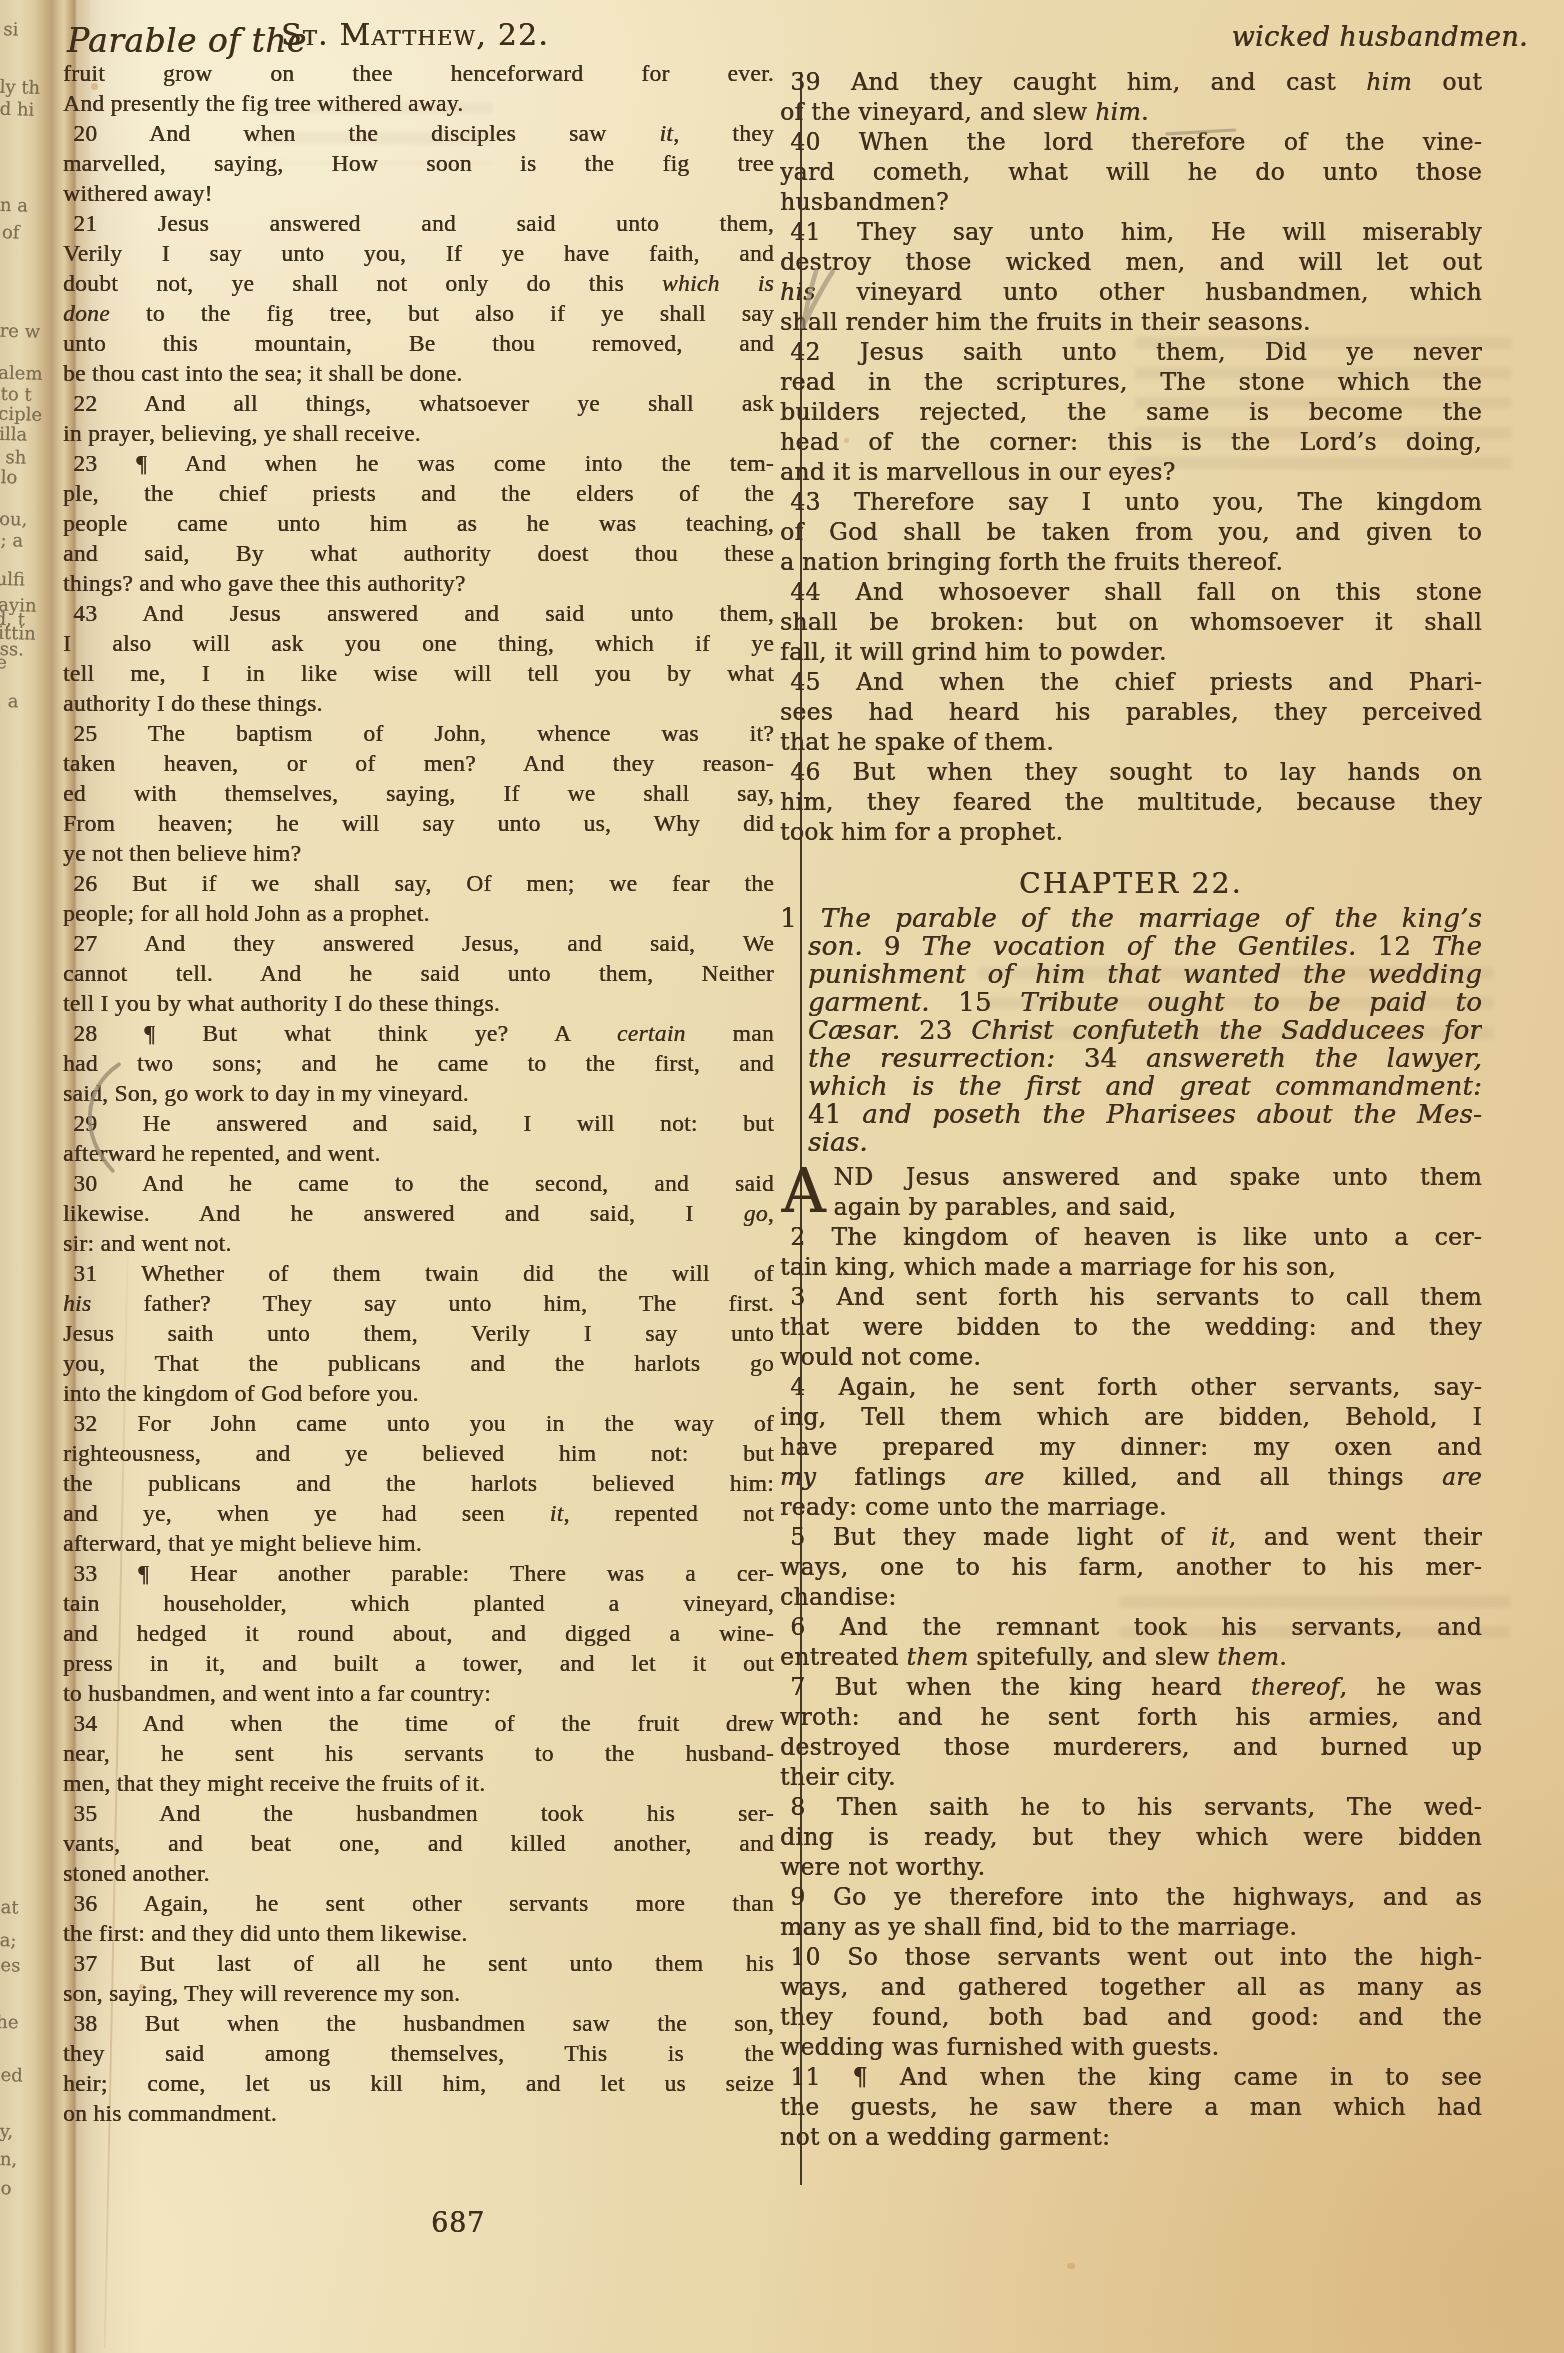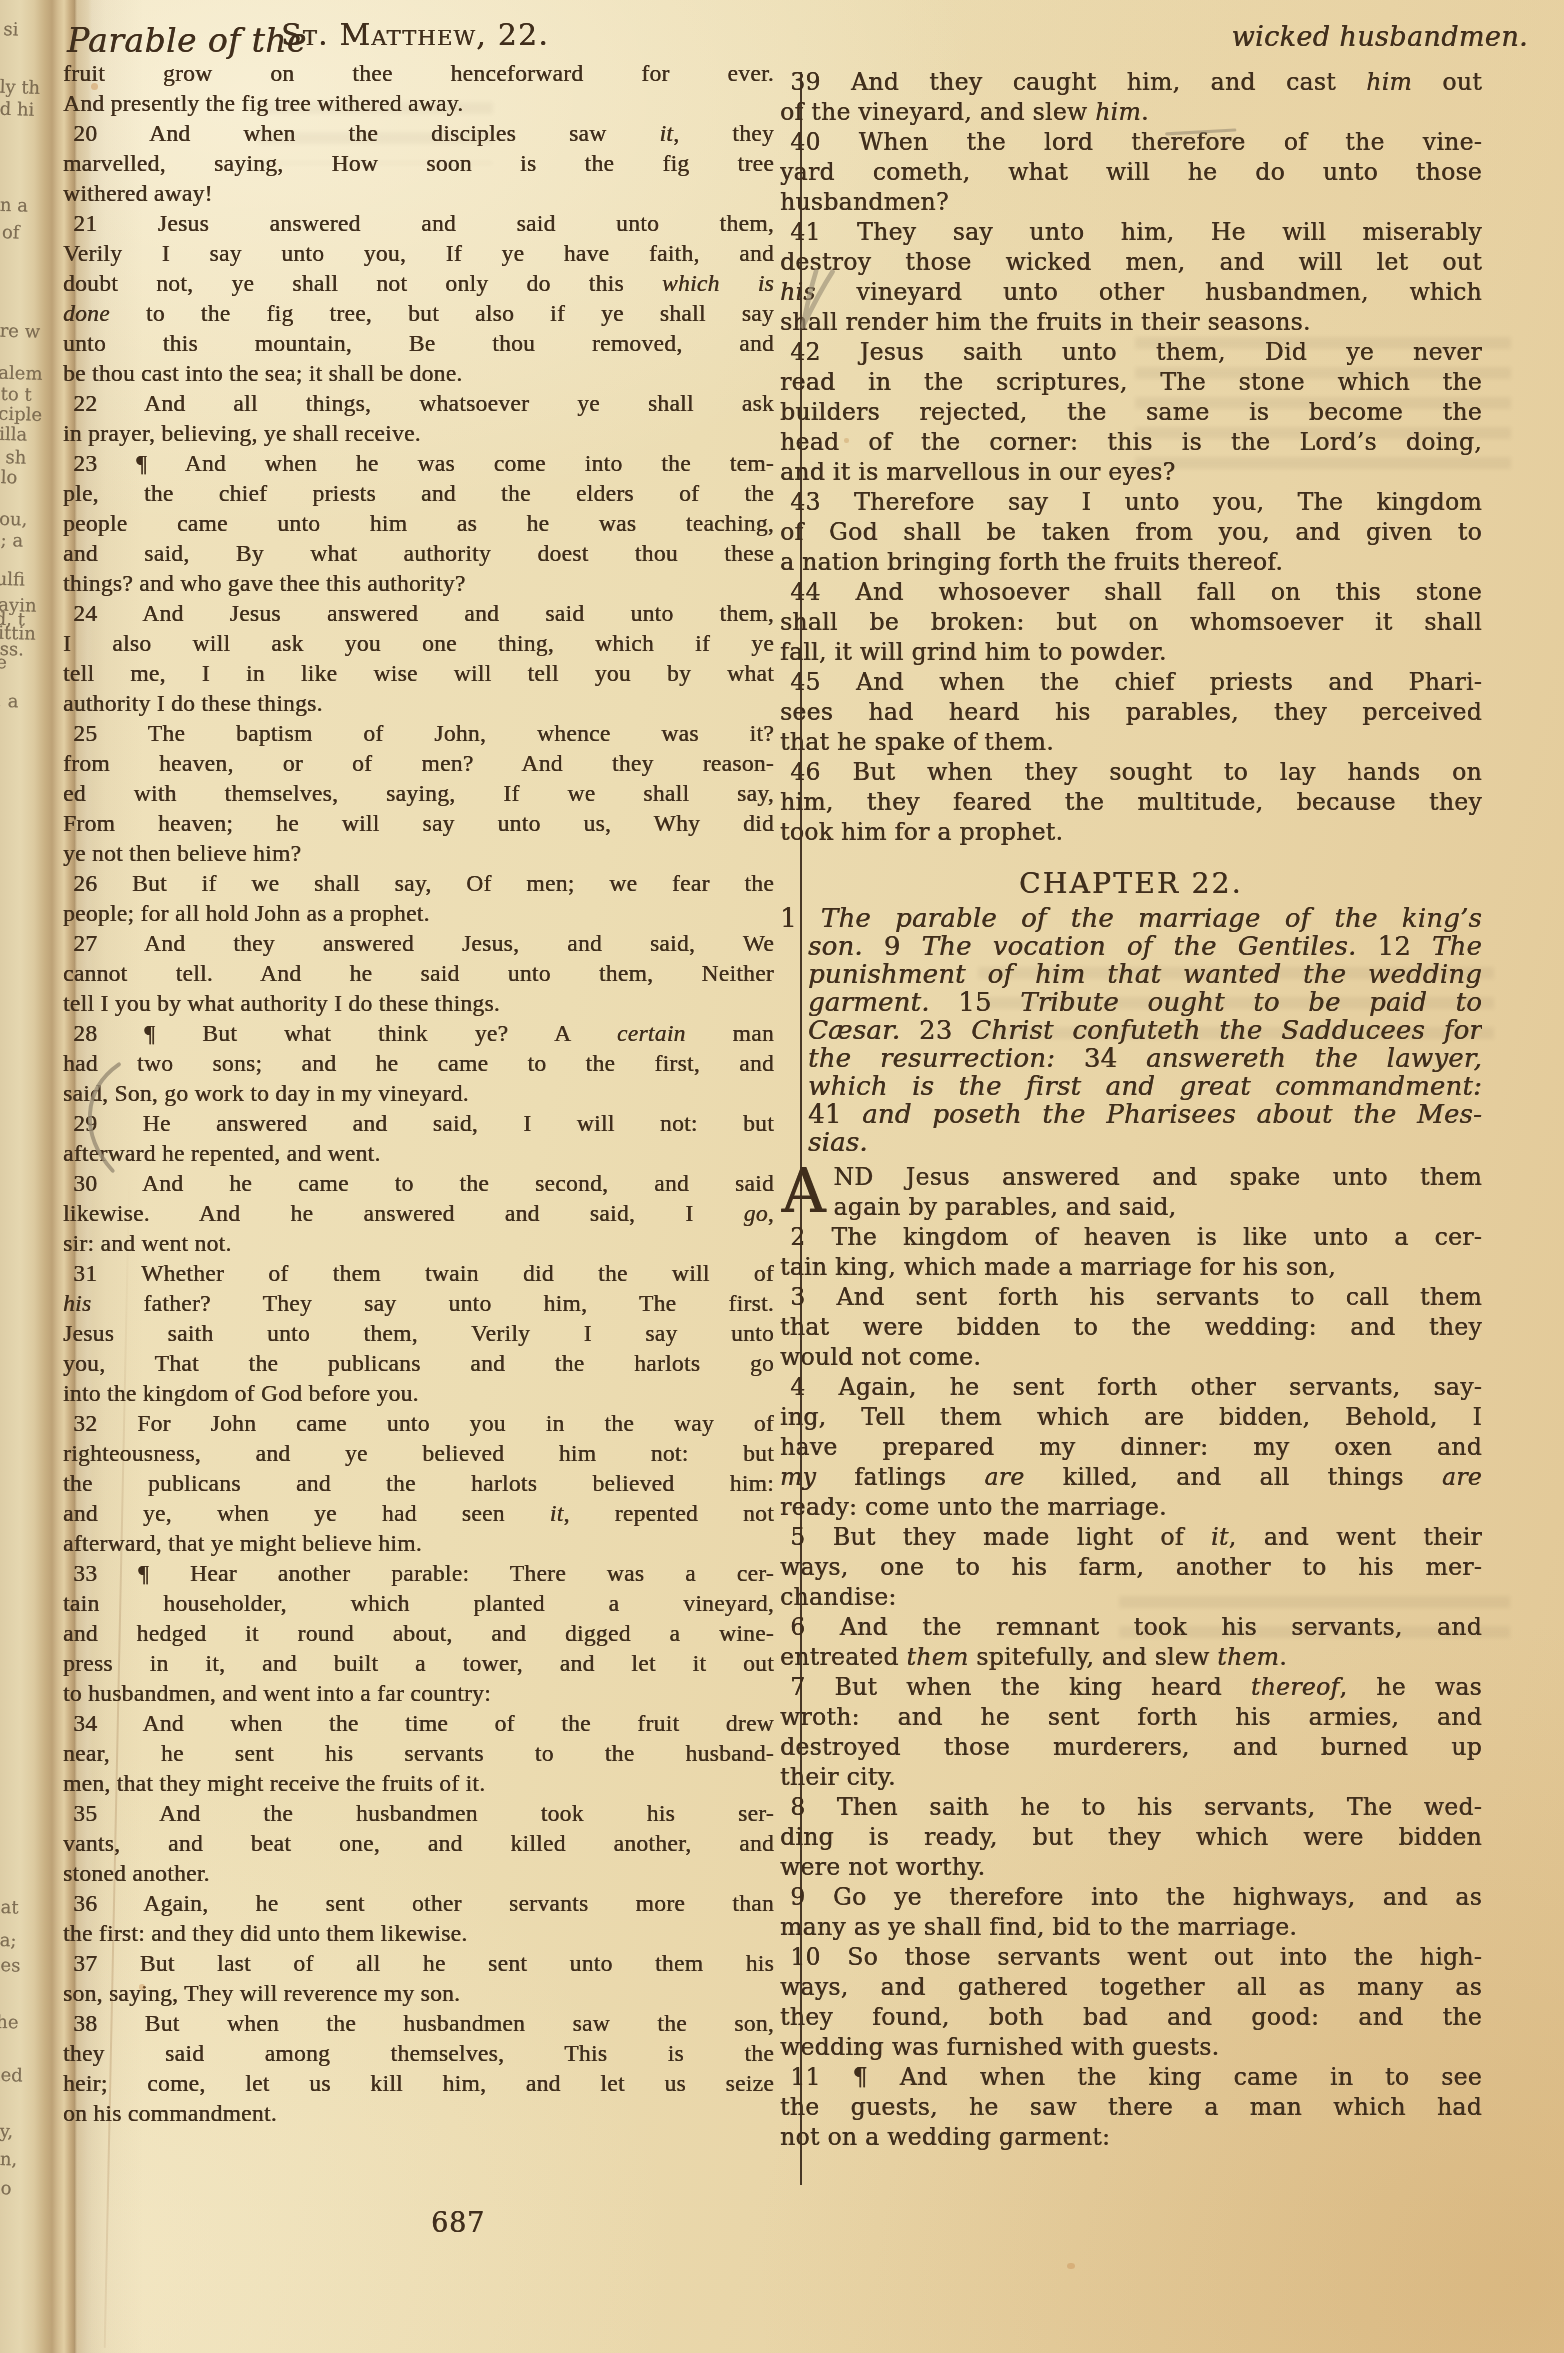--- a/index.html
+++ b/index.html
@@ -128,26 +128,26 @@
     <div class="line jf"><i>done</i> to the fig tree, but also if ye shall say</div>
     <div class="line jf">unto this mountain, Be thou removed, and</div>
     <div class="line">be thou cast into the sea; it shall be done.</div>
     <div class="line jf vs">22 And all things, whatsoever ye shall ask</div>
     <div class="line">in prayer, believing, ye shall receive.</div>
     <div class="line jf vs">23 ¶ And when he was come into the tem-</div>
     <div class="line jf">ple, the chief priests and the elders of the</div>
     <div class="line jf">people came unto him as he was teaching,</div>
     <div class="line jf">and said, By what authority doest thou these</div>
     <div class="line">things? and who gave thee this authority?</div>
-    <div class="line jf vs">24 And Jesus answered and said unto them,</div>
+    <div class="line jf vs">43 And Jesus answered and said unto them,</div>
     <div class="line jf">I also will ask you one thing, which if ye</div>
     <div class="line jf">tell me, I in like wise will tell you by what</div>
     <div class="line">authority I do these things.</div>
     <div class="line jf vs">25 The baptism of John, whence was it?</div>
-    <div class="line jf">from heaven, or of men? And they reason-</div>
+    <div class="line jf">taken heaven, or of men? And they reason-</div>
     <div class="line jf">ed with themselves, saying, If we shall say,</div>
     <div class="line jf">From heaven; he will say unto us, Why did</div>
     <div class="line">ye not then believe him?</div>
     <div class="line jf vs">26 But if we shall say, Of men; we fear the</div>
     <div class="line">people; for all hold John as a prophet.</div>
     <div class="line jf vs">27 And they answered Jesus, and said, We</div>
     <div class="line jf">cannot tell. And he said unto them, Neither</div>
     <div class="line">tell I you by what authority I do these things.</div>
     <div class="line jf vs">28 ¶ But what think ye? A <i>certain</i> man</div>
     <div class="line jf">had two sons; and he came to the first, and</div>

